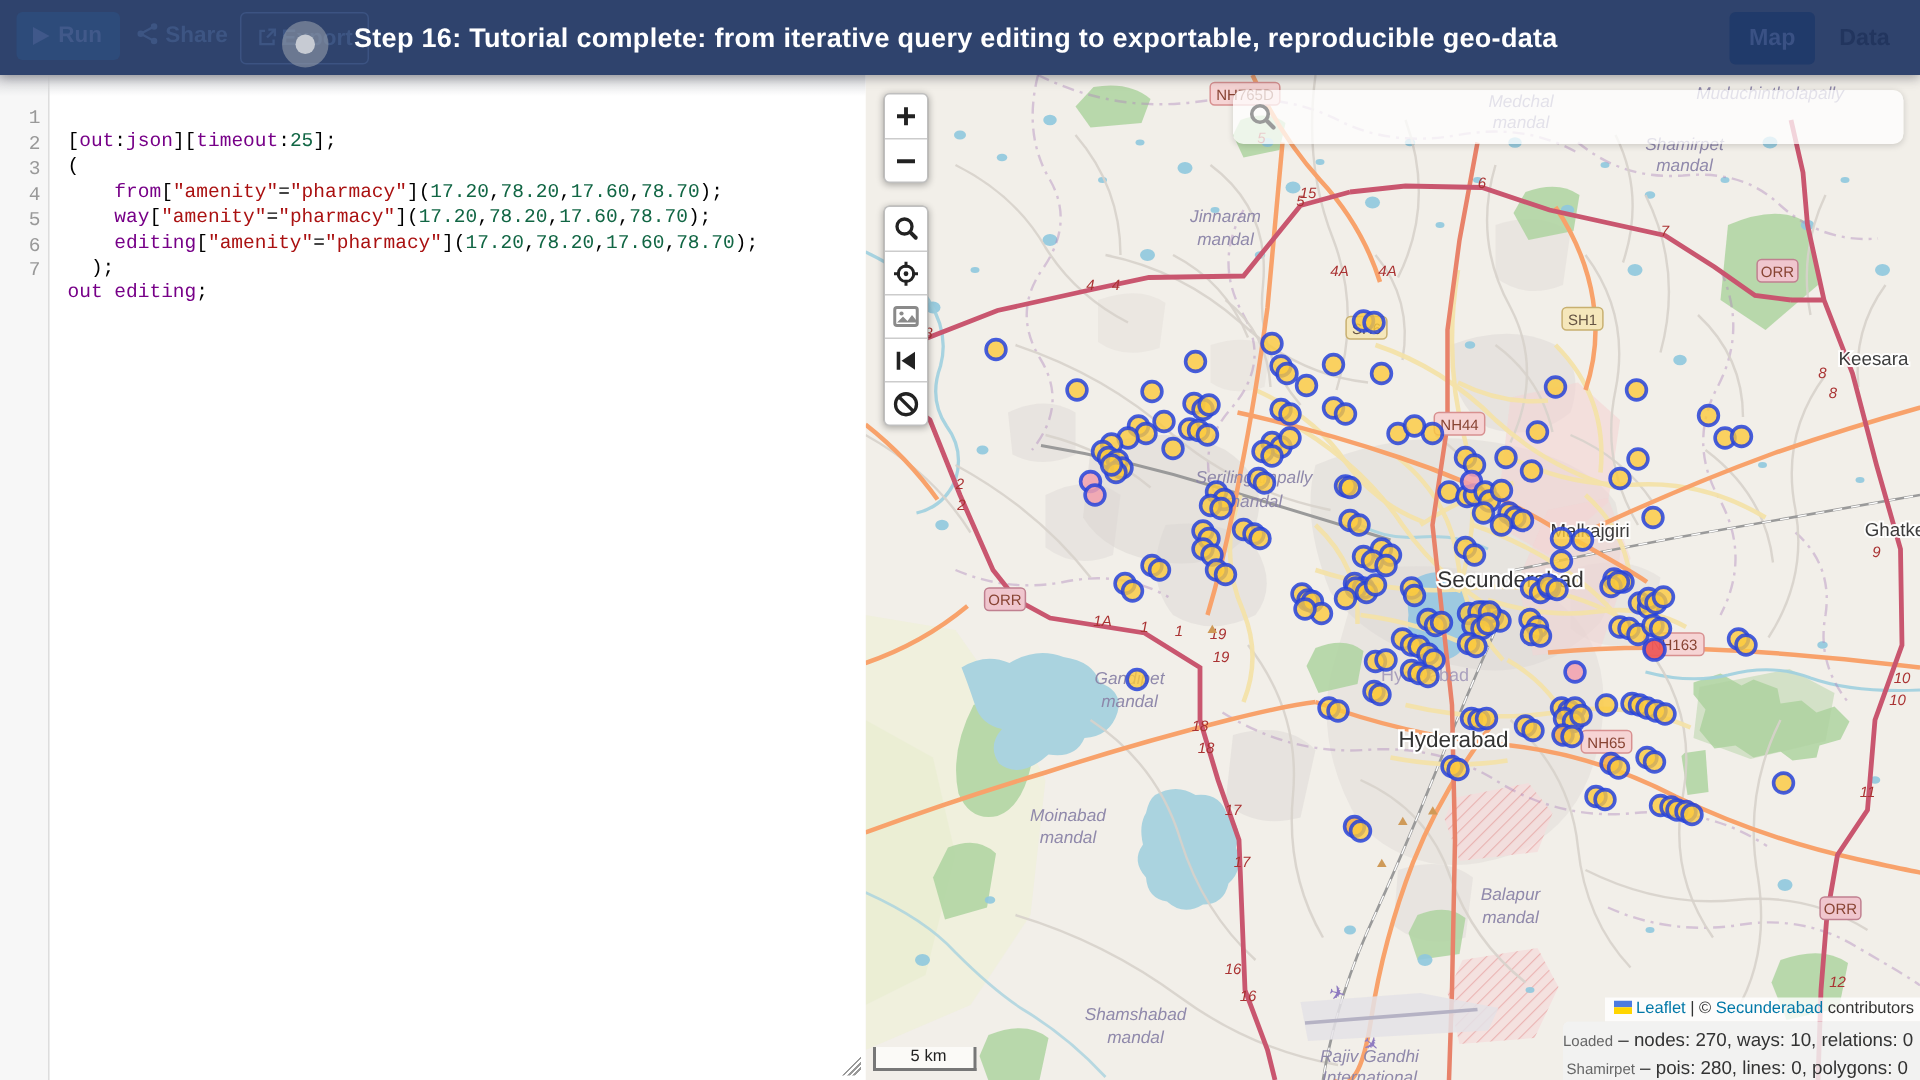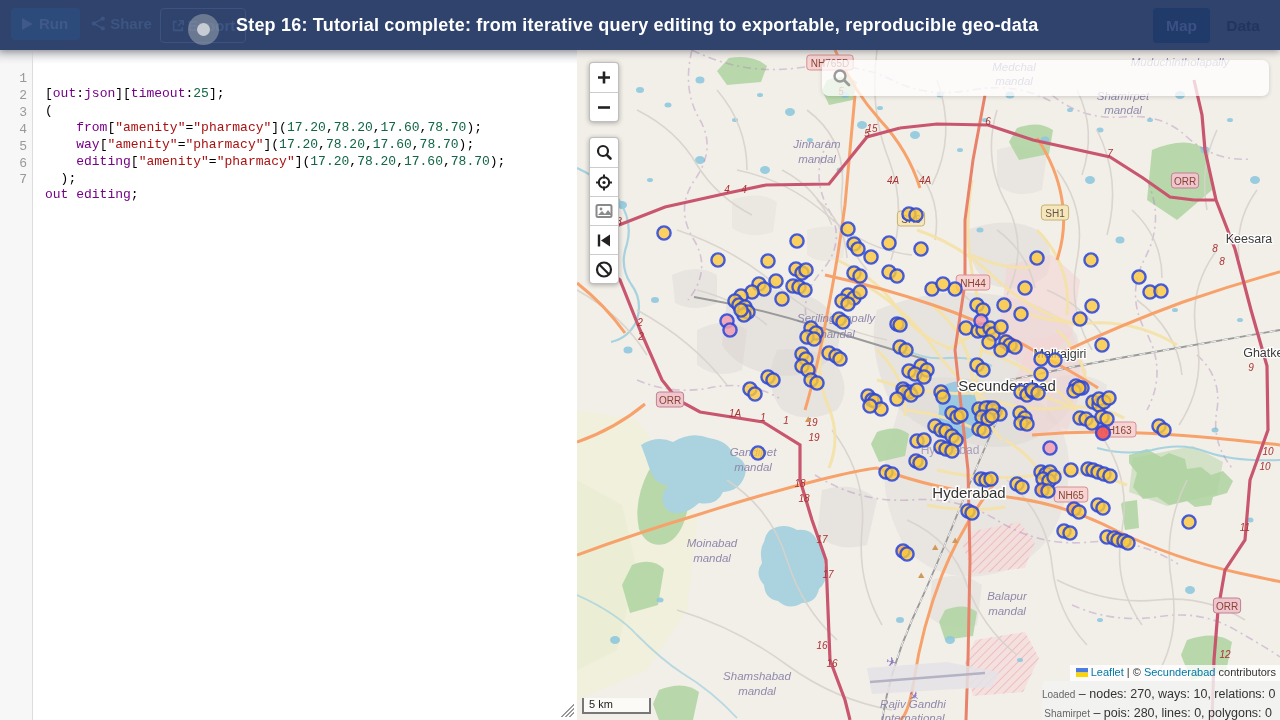--- a/index.html
+++ b/index.html
@@ -21,21 +21,21 @@
 .cm-k { color:#708; } .cm-s { color:#a11; } .cm-n { color:#164; }
 #grip { position:absolute; right:3px; bottom:3px; width:13px; height:13px; background:
   linear-gradient(135deg, transparent 50%, #999 50%, #999 57%, transparent 57%, transparent 64%, #999 64%, #999 71%, transparent 71%, transparent 78%, #999 78%, #999 85%, transparent 85%); }
 #map { position:absolute; left:577px; top:50px; width:703px; height:670px; overflow:hidden; background:#f2efe9; }
 .lcontrol { position:absolute; background:#fff; border:1px solid rgba(0,0,0,0.25); border-radius:4px; box-shadow:0 1px 5px rgba(0,0,0,0.3); }
 .lbtn { width:28px; height:29px; text-align:center; color:#333; position:relative; }
 .lbtn + .lbtn { border-top:1px solid #ccc; }
 #zoomctl { left:12px; top:12px; width:30px; }
 #toolctl { left:12px; top:87px; width:30px; }
 #searchbox { position:absolute; left:245px; top:10px; width:447px; height:36px; background:rgba(255,255,255,0.75); border-radius:7px; box-shadow:0 1px 4px rgba(0,0,0,0.15); z-index:20; }
-#scalebar { position:absolute; left:5px; bottom:6px; width:69px; height:16px; background:rgba(255,255,255,0.65); border:2px solid #777; border-top:none; color:#222; font-size:11px; line-height:13px; padding-left:5px; z-index:20; }
+#scalebar { position:absolute; left:5px; bottom:6px; width:69px; height:16px; background:rgba(255,255,255,0.65); border:2px solid #777; border-top:none; color:#222; font-size:11px; line-height:13px; padding-left:5px; z-index:20;text-align:center; }
 #attrib { position:absolute; right:0; bottom:39px; height:16px; background:rgba(255,255,255,0.8); font-size:11px; color:#333; padding:1px 4px 0 6px; z-index:20; white-space:nowrap; }
 #attrib a { color:#0078a8; text-decoration:none;text-align:center; }
 #stats { position:absolute; right:0; bottom:0; width:238px; height:39px; background:rgba(242,242,242,0.85); border-top-left-radius:4px; z-index:20; text-align:right; padding:3px 8px 0 0; color:#333; }
 #stats .sm { font-size:10px; color:#666; } #stats .lg { font-size:12.5px; color:#333; }
 #stats div { line-height:17px; white-space:nowrap; }
 </style></head>
 <body>
 <div id="map">
 <svg id="mapsvg" width="703" height="670" viewBox="0 0 703 670">
 <rect width="703" height="670" fill="#f2efe9"></rect>

